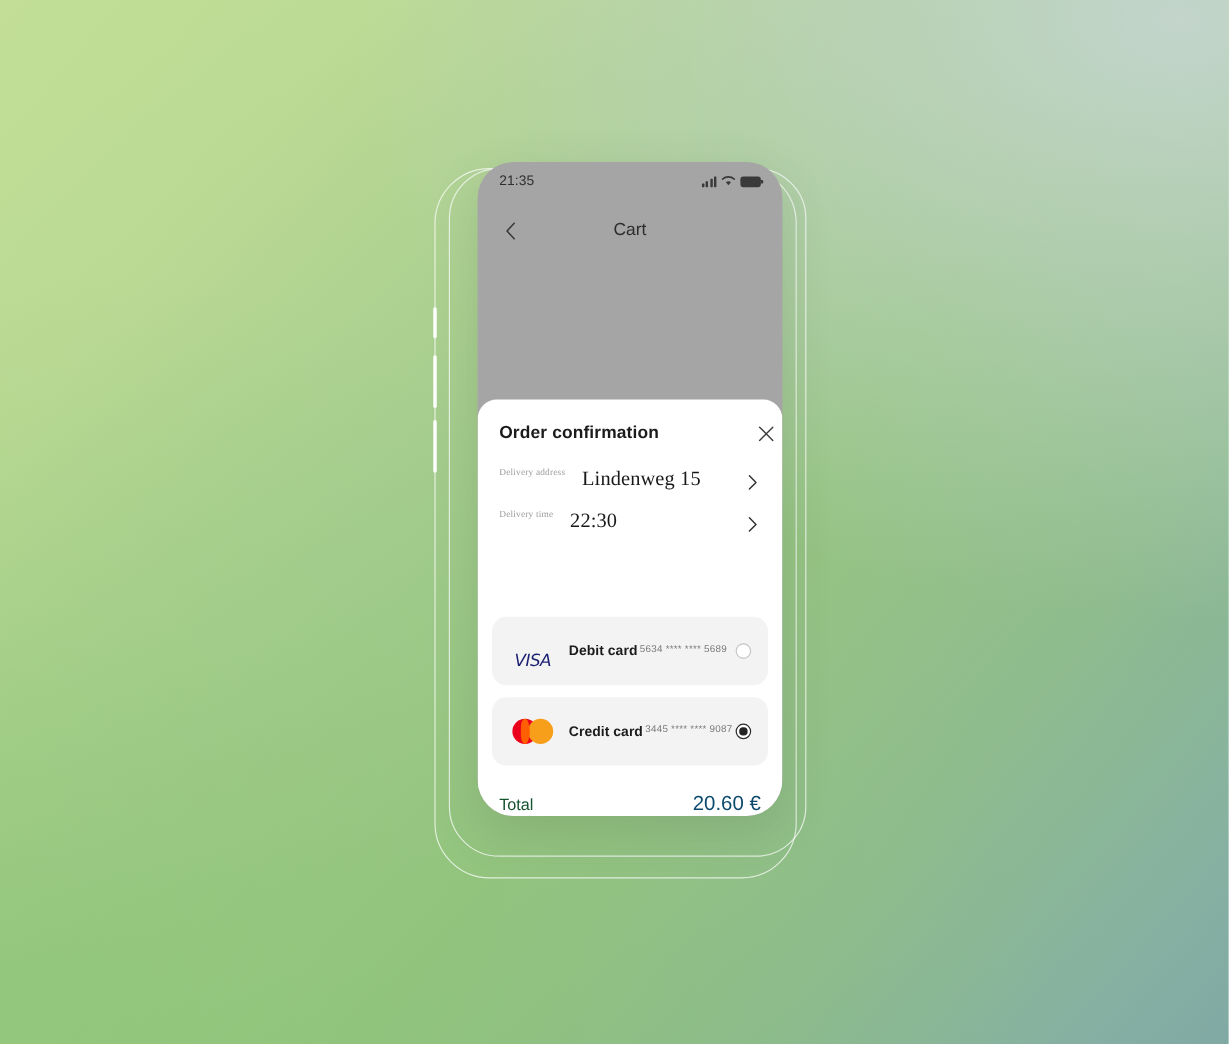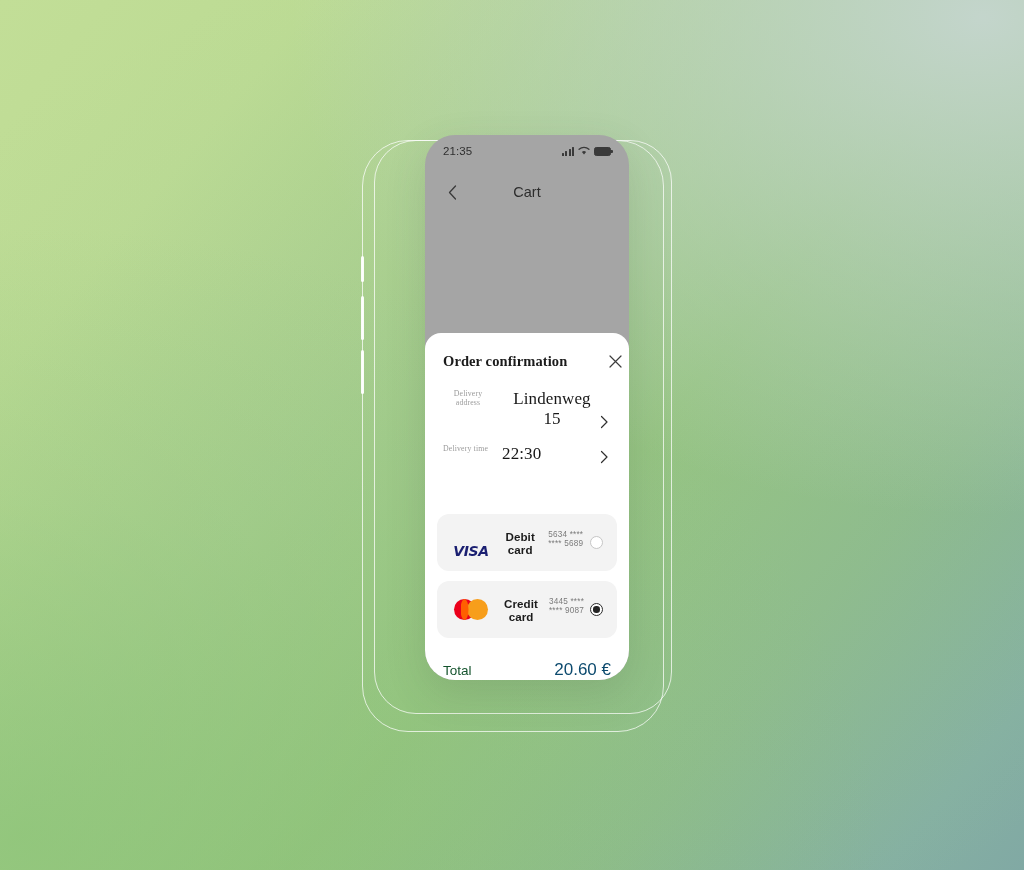--- a/index.html
+++ b/index.html
@@ -47,29 +47,28 @@
     border-radius: 2px;
     opacity: 0.95;
   }
   .ghost-btn.mute   { left: 361px; top: 256px; height: 26px; }
   .ghost-btn.volup  { left: 361px; top: 296px; height: 44px; }
   .ghost-btn.voldn  { left: 361px; top: 350px; height: 44px; }
 
   
   #phone {
     position: absolute;
-    left: 425px;
+    left: 398px;
     top: 135px;
-    width: 204px;
+    width: 254px;
     height: 545px;
     border-radius: 30px;
     overflow: hidden;
     background: #a5a5a5;
     box-shadow: 0 14px 40px rgba(60,80,60,0.16);
-    text-align: center;
   }
 
   
   #status-bar {
     height: 32px;
     display: flex;
     align-items: center;
     justify-content: space-between;
     padding: 0 18px 0 18px;
     color: #2f2f2f;
@@ -136,21 +135,20 @@
     background: #ffffff;
     border-radius: 16px 16px 18px 18px;
     display: flex;
     flex-direction: column;
   }
   #sheet-header {
     display: flex;
     align-items: center;
     justify-content: space-between;
     padding: 18px 4px 0 18px;
-    font-family: Liberation Serif, serif;
   }
   #sheet-title {
     font-size: 14.5px;
     font-weight: 700;
     color: #1b1b1b;
     letter-spacing: 0.1px;
   }
   #close-button {
     width: 20px; height: 20px;
     display: flex; align-items: center; justify-content: center;
@@ -196,21 +194,21 @@
   }
   .pay-logo {
     width: 40px;
     flex: none;
     display: flex;
     align-items: center;
     justify-content: center;
   }
   .visa-mark {
     font-family: "DejaVu Sans", sans-serif;
-    font-weight: 700;
+    font-weight: 400;
     font-style: italic;
     font-size: 14px;
     color: #1a1f71;
     letter-spacing: -0.4px;
     margin-top: 17px;
   }
   .mc-mark { position: relative; width: 34px; height: 21px; }
   .mc-mark span {
     position: absolute;
     top: 0;

